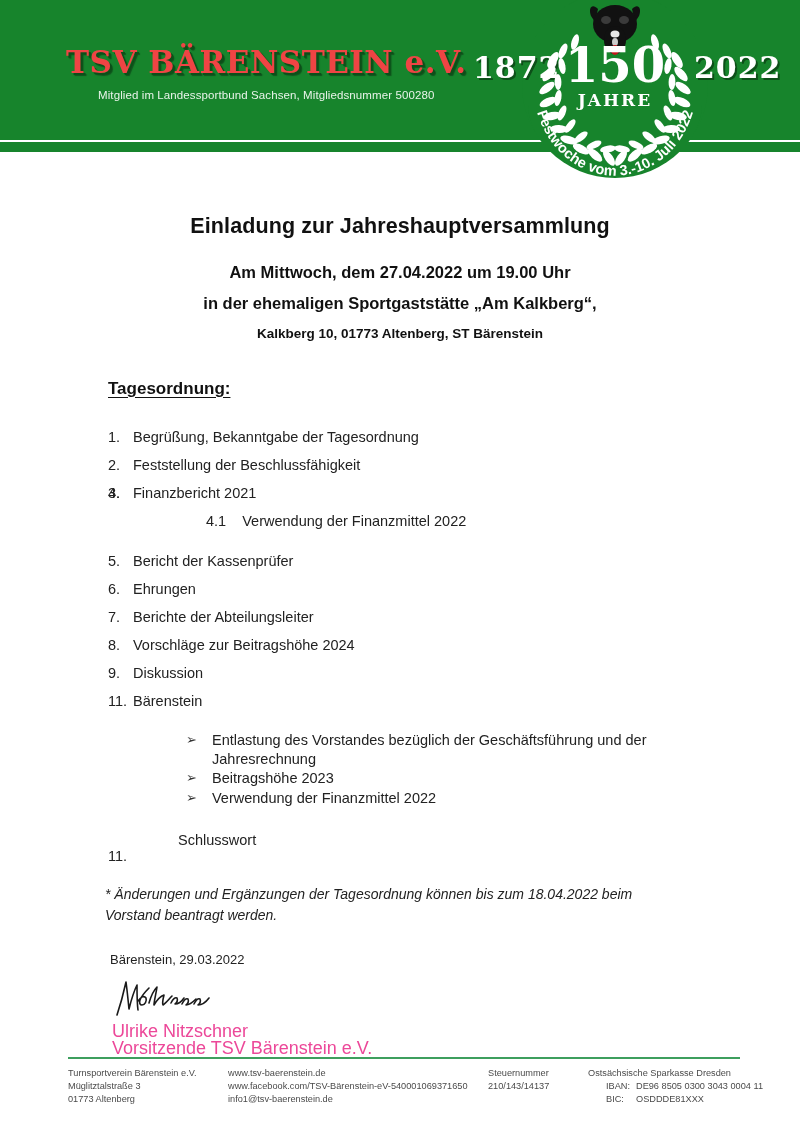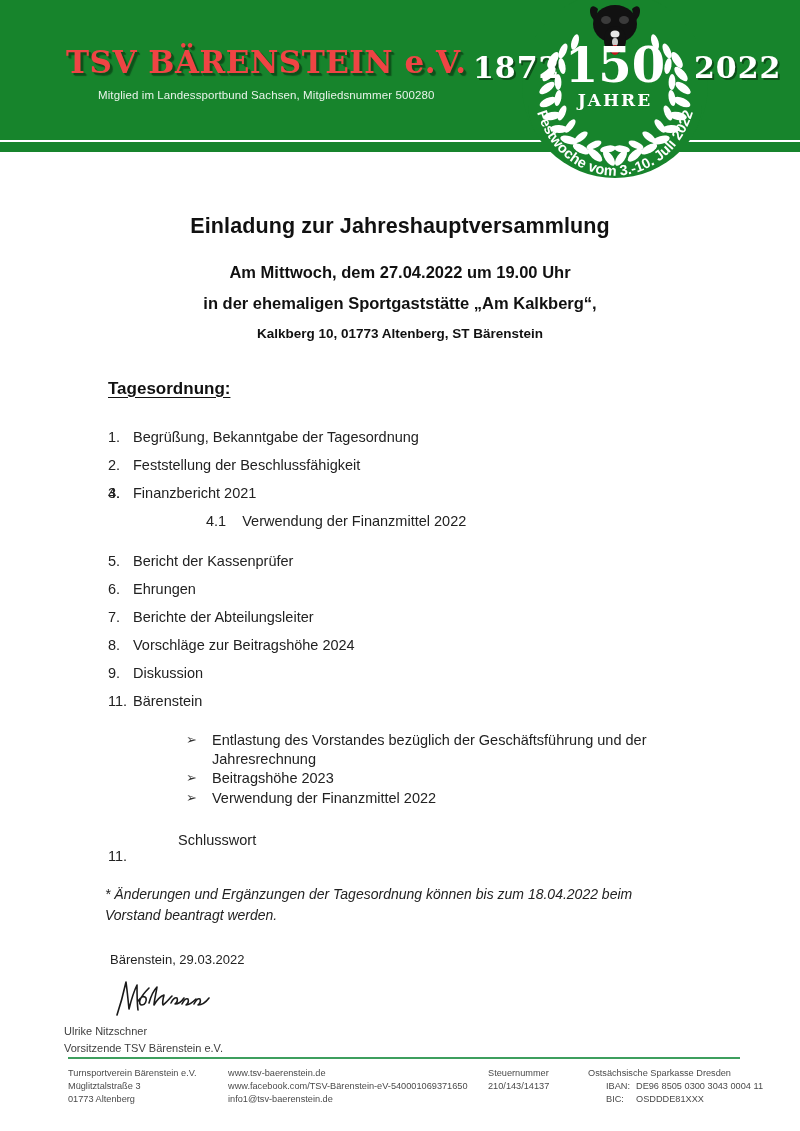--- a/index.html
+++ b/index.html
@@ -230,24 +230,24 @@
     color: #222222;
   }
 
   .signature {
     margin: 12px 0 0 112px;
     width: 110px;
     height: 38px;
   }
 
   .sign-name {
-    margin: 2px 0 0 64px;
-    font-size: 11px;
+    margin: 2px 0 0 112px;
+    font-size: 18px;
     line-height: 17px;
-    color: #404040;
+    color: #ec4899;
   }
 
   
   .footer {
     position: absolute;
     left: 0;
     bottom: 0;
     width: 656px;
     height: 78px;
   }

